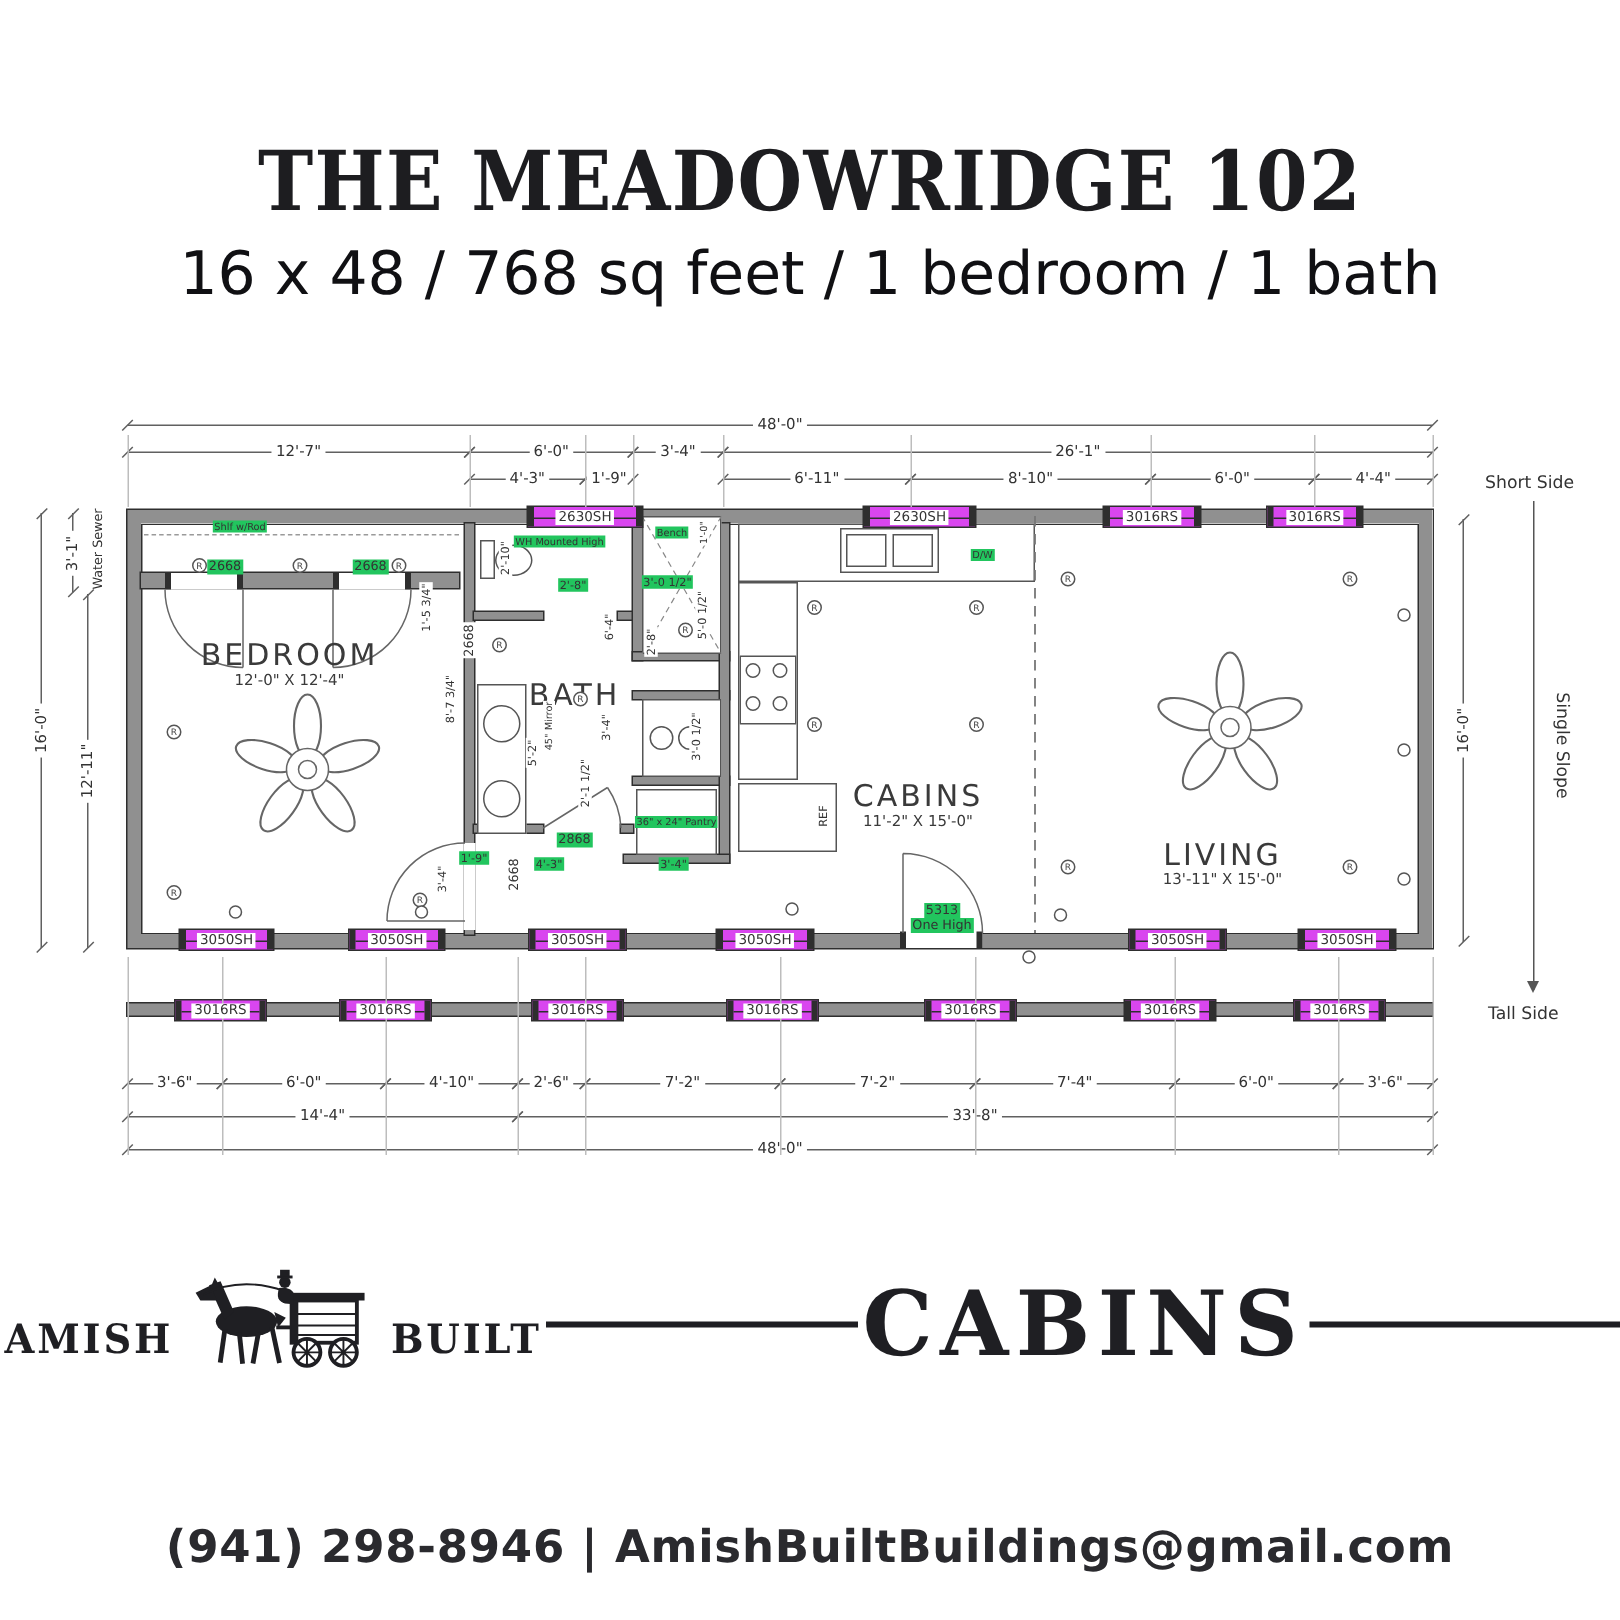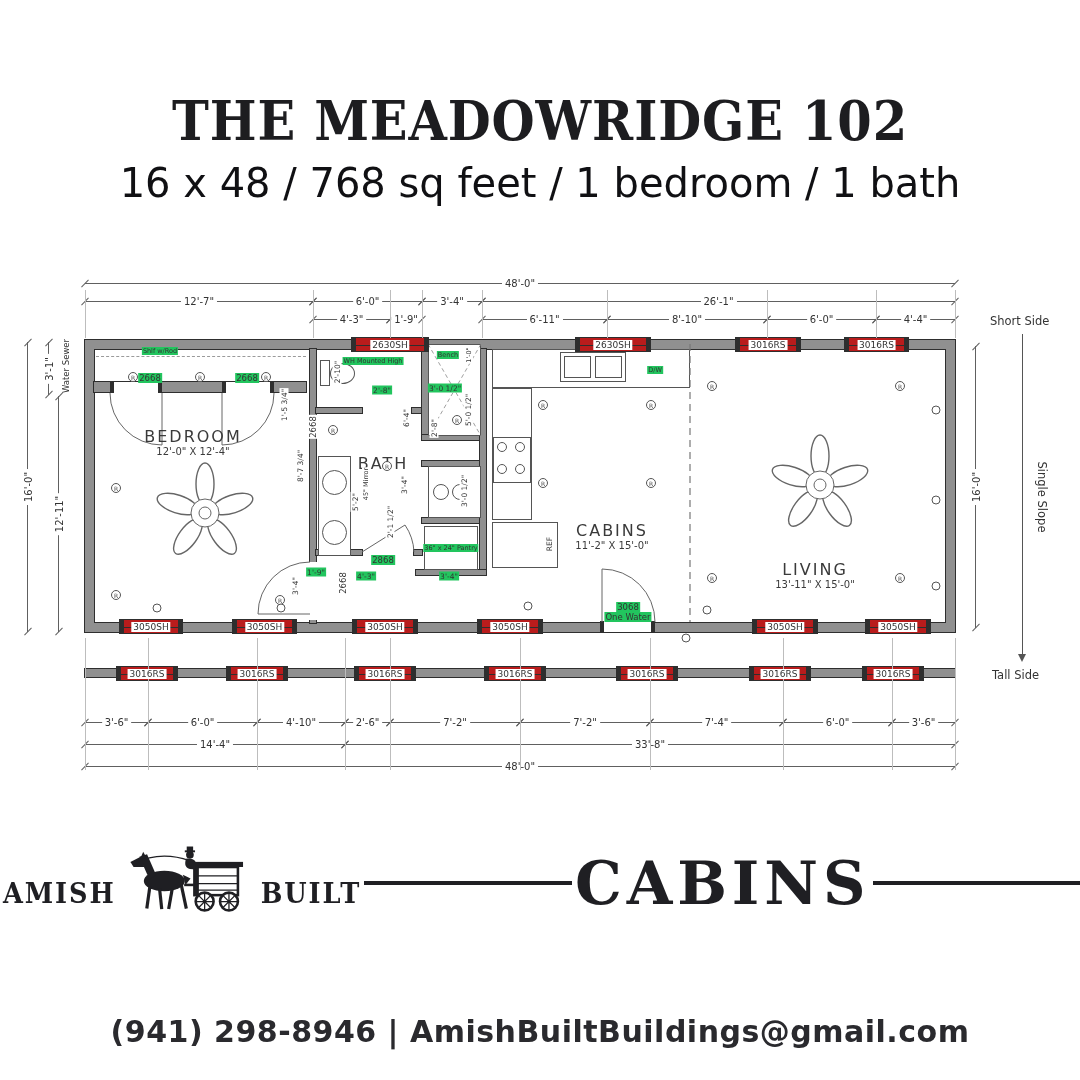--- a/index.html
+++ b/index.html
@@ -26,35 +26,35 @@
     background:#fff;padding:0 3px;font-size:10px;white-space:nowrap;line-height:1.15}
   .dim.h::before,.dim.h::after{content:"";position:absolute;top:-1px;width:10px;height:1px;
     background:#606060;transform:rotate(-45deg)}
   .dim.h::before{left:-5px}.dim.h::after{right:-5px}
   .dim.v{border-left:1px solid #606060;width:0}
   .dim.v>span{position:absolute;top:50%;left:0;transform:translate(-50%,-50%) rotate(-90deg);
     background:#fff;padding:0 3px;font-size:10px;white-space:nowrap}
   .dim.v::before,.dim.v::after{content:"";position:absolute;left:-5px;width:10px;height:1px;
     background:#606060;transform:rotate(-45deg)}
   .dim.v::before{top:0}.dim.v::after{bottom:0}
-  .win{position:absolute;background:#b91c1c;border-left:4px solid #2e2e2e;border-right:4px solid #2e2e2e;
+  .win{position:absolute;background:#d946ef;border-left:4px solid #2e2e2e;border-right:4px solid #2e2e2e;
     box-shadow:0 0 0 1px #2e2e2e}
   .win::before{content:"";position:absolute;left:0;right:0;top:50%;height:1px;background:#2e2e2e}
   .win>span{position:absolute;left:50%;top:50%;transform:translate(-50%,-50%);
     background:#fff;padding:0 2px;font-size:9px;white-space:nowrap;z-index:2}
   .ext{position:absolute;width:1px;background:#bdbdbd}
   .rec{position:absolute;width:10px;height:10px;border:1px solid #555;border-radius:50%;background:#fff;
     font-size:6px;display:flex;align-items:center;justify-content:center;transform:translate(-50%,-50%);color:#444}
   .lt{position:absolute;width:9px;height:9px;border:1px solid #555;border-radius:50%;background:#fff;
     transform:translate(-50%,-50%)}
   .t{position:absolute;transform:translate(-50%,-50%);white-space:nowrap;background:#22c55e;padding:0 1px}
   .tv{position:absolute;transform:translate(-50%,-50%) rotate(-90deg);white-space:nowrap;background:#fff;padding:0 1px}
   .f6{font-size:6.5px}.f7{font-size:7.5px}.f8{font-size:8.5px}
   .room{position:absolute;transform:translate(-50%,-50%);text-align:center;white-space:nowrap;color:#3a3a3a}
-  .room .rn{font-size:16px;letter-spacing:2px}
+  .room .rn{font-size:20px;letter-spacing:2px}
   .room .rs{font-size:10px}
   .svg-overlay{position:absolute;left:0;top:0;width:1080px;height:520px;pointer-events:none}
   .sideL{position:absolute;font-size:11.5px;white-space:nowrap;color:#333}
   .slopeTxt{position:absolute;left:1042px;top:227px;transform:translate(-50%,-50%) rotate(90deg);
     font-size:11.5px;white-space:nowrap;color:#333}
   .slope-arrow{position:absolute;left:1022px;top:64px;height:326px;border-left:1px solid #555}
   .slope-arrow::after{content:"";position:absolute;left:-5px;bottom:-2px;
     border-left:4px solid transparent;border-right:4px solid transparent;border-top:8px solid #555}
   .logo{position:absolute;left:0;top:845px;width:100%;display:flex;align-items:center;color:#1f1f23}
   .logo-top{display:flex;align-items:flex-end;gap:6px}
@@ -177,22 +177,22 @@
   <span class="tv f6" style="left:366px;top:214px">45" Mirror</span>
   <span class="tv f7" style="left:390px;top:252px">2'-1 1/2"</span>
   <span class="tv f7" style="left:300px;top:196px">8'-7 3/4"</span>
   <span class="tv f7" style="left:284px;top:135px">1'-5 3/4"</span>
   <span class="tv f8" style="left:313px;top:157px">2668</span>
   <span class="tv f8" style="left:343px;top:313px">2668</span>
   <span class="tv f7" style="left:464px;top:221px">3'-0 1/2"</span>
   <span class="t f6" style="left:451px;top:278px">36" x 24" Pantry</span>
   <span class="t f6" style="left:655px;top:100px">D/W</span>
   <span class="tv f7" style="left:549px;top:274px">REF</span>
-  <span class="t f8" style="left:628px;top:337px">3068</span>
-  <span class="t f8" style="left:628px;top:347px">One Water</span>
+  <span class="t f8" style="left:628px;top:337px">5313</span>
+  <span class="t f8" style="left:628px;top:347px">One High</span>
   <span class="t f8" style="left:383px;top:290px">2868</span>
   <span class="t f7" style="left:316px;top:302px">1'-9"</span>
   <span class="t f7" style="left:366px;top:306px">4'-3"</span>
   <span class="t f7" style="left:449px;top:306px">3'-4"</span>
   <span class="tv f7" style="left:295px;top:316px">3'-4"</span>
   <span class="tv f8" style="left:66px;top:96px">Water Sewer</span>
 
   <span class="sideL" style="left:990px;top:44px">Short Side</span>
   <div class="slope-arrow"></div>
   <span class="slopeTxt">Single Slope</span>

